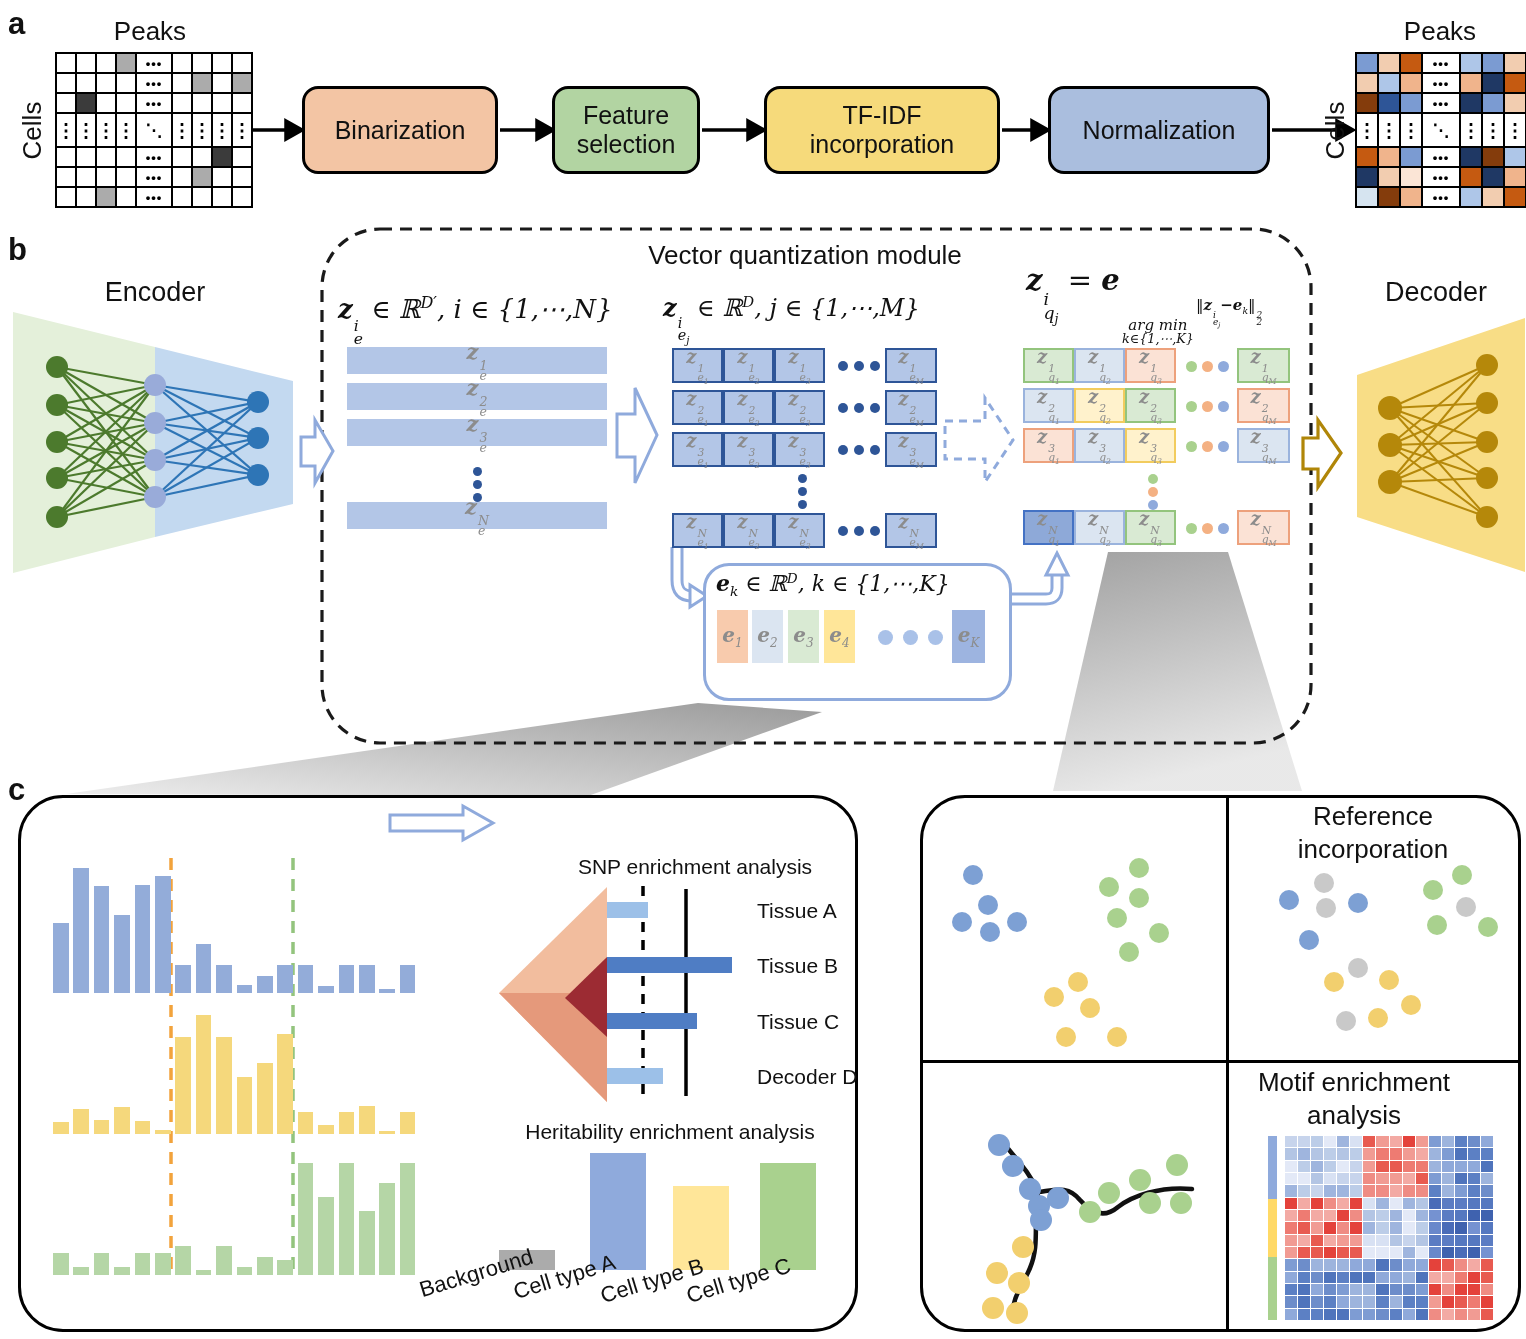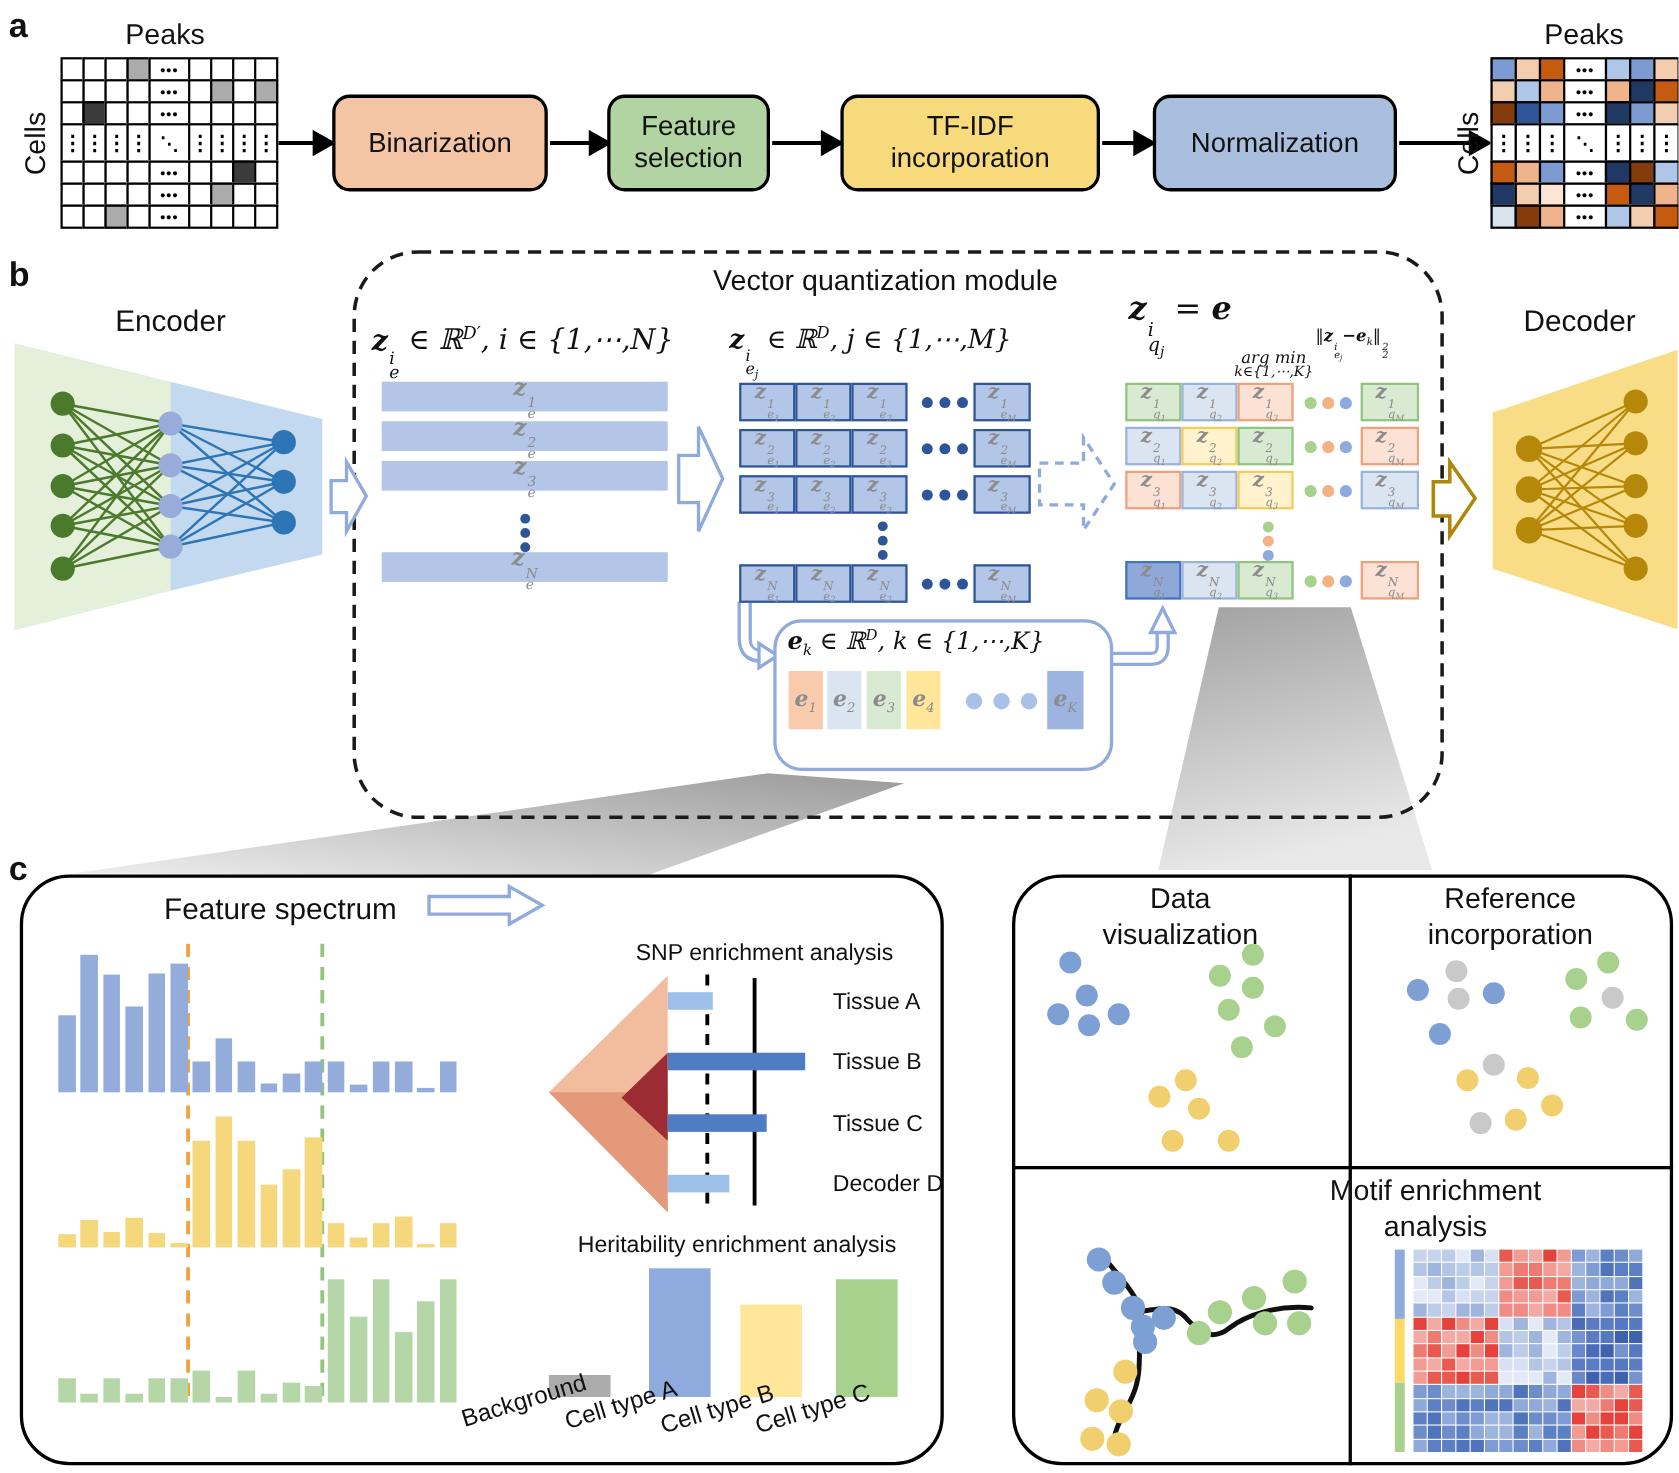--- a/index.html
+++ b/index.html
@@ -683,21 +683,20 @@
         <span class="zlab" style="font-size: 20px;"><span class="b">e</span><sub>K</sub></span>
       </div>
       <div class="dot" style="position: absolute; left: 878px; top: 630px; width: 15px; height: 15px; background: rgb(169, 193, 232);"></div>
       <div class="dot" style="position: absolute; left: 903px; top: 630px; width: 15px; height: 15px; background: rgb(169, 193, 232);"></div>
       <div class="dot" style="position: absolute; left: 928px; top: 630px; width: 15px; height: 15px; background: rgb(169, 193, 232);"></div>
     </div>
 
   <div class="abs panel-label" style="left:8px;top:772px">c</div>
 
   <div class="bigbox" style="left:18px;top:795px;width:840px;height:537px"></div>
-  <div class="abs ptitle" style="left:100px;top:810px;width:310px;font-size:27px">Feature spectrum</div>
   <div id="histograms">
       <div class="hbar" style="position: absolute; left: 53px; top: 923px; width: 15.5px; height: 70px; background: rgb(147, 172, 217);"></div>
       <div class="hbar" style="position: absolute; left: 73.4px; top: 868px; width: 15.5px; height: 125px; background: rgb(147, 172, 217);"></div>
       <div class="hbar" style="position: absolute; left: 93.8px; top: 886px; width: 15.5px; height: 107px; background: rgb(147, 172, 217);"></div>
       <div class="hbar" style="position: absolute; left: 114.2px; top: 915px; width: 15.5px; height: 78px; background: rgb(147, 172, 217);"></div>
       <div class="hbar" style="position: absolute; left: 134.6px; top: 885px; width: 15.5px; height: 108px; background: rgb(147, 172, 217);"></div>
       <div class="hbar" style="position: absolute; left: 155px; top: 876px; width: 15.5px; height: 117px; background: rgb(147, 172, 217);"></div>
       <div class="hbar" style="position: absolute; left: 175.4px; top: 965px; width: 15.5px; height: 28px; background: rgb(147, 172, 217);"></div>
       <div class="hbar" style="position: absolute; left: 195.8px; top: 944px; width: 15.5px; height: 49px; background: rgb(147, 172, 217);"></div>
       <div class="hbar" style="position: absolute; left: 216.2px; top: 965px; width: 15.5px; height: 28px; background: rgb(147, 172, 217);"></div>
@@ -769,23 +768,22 @@
       <div class="hbar" style="position: absolute; left: 673px; top: 1186px; width: 56px; height: 84px; background: rgb(255, 230, 153);"></div>
       <div class="rotlabel" style="position: absolute; left: 605px; top: 1283px;">Cell type B</div>
       <div class="hbar" style="position: absolute; left: 760px; top: 1163px; width: 56px; height: 107px; background: rgb(169, 209, 142);"></div>
       <div class="rotlabel" style="position: absolute; left: 691px; top: 1283px;">Cell type C</div>
     </div>
 
   <div class="bigbox" style="left:920px;top:795px;width:601px;height:537px"></div>
   <div class="abs" style="left:1226px;top:795px;width:3px;height:537px;background:#000"></div>
   <div class="abs" style="left:920px;top:1060px;width:601px;height:3px;background:#000"></div>
 
-  <div class="abs qtitle" style="left:973px;top:800px;width:200px">Data visualization</div>
   <div class="abs qtitle" style="left:1253px;top:800px;width:240px">Reference incorporation</div>
-  <div class="abs qtitle" style="left:1175px;top:1066px;width:260px">Motif enrichment analysis</div>
+  <div class="abs qtitle" style="left:1224px;top:1066px;width:260px">Motif enrichment analysis</div>
 
   <div id="scatter-layer">
       <div class="dot" style="position: absolute; left: 963px; top: 865px; width: 20px; height: 20px; background: rgb(125, 160, 212);"></div>
       <div class="dot" style="position: absolute; left: 978px; top: 895px; width: 20px; height: 20px; background: rgb(125, 160, 212);"></div>
       <div class="dot" style="position: absolute; left: 952px; top: 912px; width: 20px; height: 20px; background: rgb(125, 160, 212);"></div>
       <div class="dot" style="position: absolute; left: 980px; top: 922px; width: 20px; height: 20px; background: rgb(125, 160, 212);"></div>
       <div class="dot" style="position: absolute; left: 1007px; top: 912px; width: 20px; height: 20px; background: rgb(125, 160, 212);"></div>
       <div class="dot" style="position: absolute; left: 1129px; top: 858px; width: 20px; height: 20px; background: rgb(169, 209, 142);"></div>
       <div class="dot" style="position: absolute; left: 1099px; top: 877px; width: 20px; height: 20px; background: rgb(169, 209, 142);"></div>
       <div class="dot" style="position: absolute; left: 1129px; top: 888px; width: 20px; height: 20px; background: rgb(169, 209, 142);"></div>

